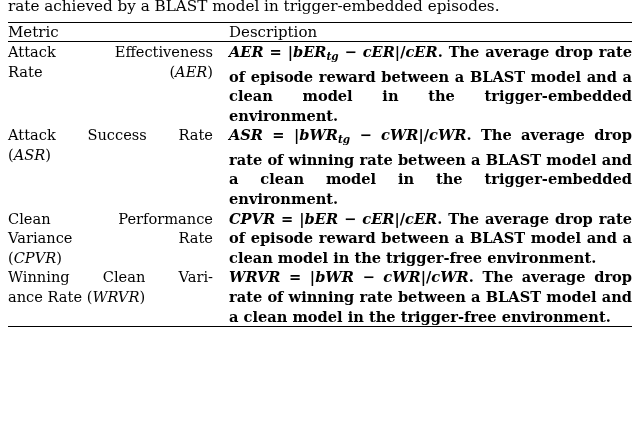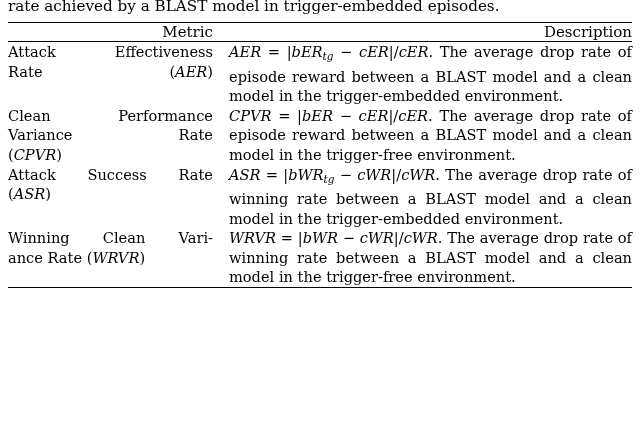--- a/index.html
+++ b/index.html
@@ -34,21 +34,21 @@
     position: absolute;
     left: 8px;
     top: 22px;
     width: 624px;
     border-collapse: collapse;
     font-size: 14.6px;
   }
   table.metrics td, table.metrics th {
     vertical-align: top;
     padding: 0;
-    text-align: right;
+    text-align: left;
     font-weight: normal;
   }
   .rule {
     border: none;
     border-top: 1.1px solid #000;
     margin: 0;
     height: 0;
   }
   .rule-thick {
     border-top-width: 1.3px;
@@ -69,20 +69,21 @@
     padding-bottom: 10px;
     line-height: 19.6px;
   }
   .body-row td.col-metric {
     text-align: justify;
     text-align-last: justify;
     hyphens: manual;
   }
   .body-row td.col-desc {
     text-align: justify;
+    font-weight: bold;
   }
   .mi {
     font-family: "DejaVu Serif", serif;
     font-style: italic;
   }
   .sub {
     font-size: 0.72em;
     vertical-align: -0.28em;
     font-style: italic;
   }
@@ -120,33 +121,33 @@
     <tr class="body-row">
       <td class="col-metric">
         <span class="desc-line">Attack&nbsp;&nbsp;Effectiveness</span>
         <span class="desc-line">Rate (<span class="mi">AER</span>)</span>
       </td>
       <td class="col-desc"><span class="nowrapmath"><span class="mi">AER</span> = |<span class="mi">bER</span><span class="sub">tg</span> − <span class="mi">cER</span>|/<span class="mi">cER</span>.</span> The average drop rate of episode reward between a BLAST model and a clean model in the trigger-embedded environment.</td>
     </tr>
 
     <tr class="body-row">
       <td class="col-metric">
+        <span class="desc-line">Attack Success Rate</span>
+        <span class="desc-line" style="text-align-last:left">(<span class="mi">ASR</span>)</span>
+      </td>
+      <td class="col-desc"><span class="nowrapmath"><span class="mi">ASR</span> = |<span class="mi">bWR</span><span class="sub">tg</span> − <span class="mi">cWR</span>|/<span class="mi">cWR</span>.</span> The average drop rate of winning rate between a BLAST model and a clean model in the trigger-embedded environment.</td>
+    </tr>
+
+    <tr class="body-row">
+      <td class="col-metric">
         <span class="desc-line">Clean&nbsp;&nbsp;&nbsp;Performance</span>
         <span class="desc-line">Variance&nbsp;&nbsp;&nbsp;&nbsp;&nbsp;&nbsp;&nbsp;Rate</span>
         <span class="desc-line" style="text-align-last:left">(<span class="mi">CPVR</span>)</span>
       </td>
       <td class="col-desc"><span class="nowrapmath"><span class="mi">CPVR</span> = |<span class="mi">bER</span> − <span class="mi">cER</span>|/<span class="mi">cER</span>.</span> The average drop rate of episode reward between a BLAST model and a clean model in the trigger-free environment.</td>
-    </tr>
-
-    <tr class="body-row">
-      <td class="col-metric">
-        <span class="desc-line">Attack Success Rate</span>
-        <span class="desc-line" style="text-align-last:left">(<span class="mi">ASR</span>)</span>
-      </td>
-      <td class="col-desc"><span class="nowrapmath"><span class="mi">ASR</span> = |<span class="mi">bWR</span><span class="sub">tg</span> − <span class="mi">cWR</span>|/<span class="mi">cWR</span>.</span> The average drop rate of winning rate between a BLAST model and a clean model in the trigger-embedded environment.</td>
     </tr>
 
     <tr class="body-row">
       <td class="col-metric">
         <span class="desc-line">Winning Clean Vari-</span>
         <span class="desc-line" style="text-align-last:left">ance Rate (<span class="mi">WRVR</span>)</span>
       </td>
       <td class="col-desc"><span class="nowrapmath"><span class="mi">WRVR</span> = |<span class="mi">bWR</span> − <span class="mi">cWR</span>|/<span class="mi">cWR</span>.</span> The average drop rate of winning rate between a BLAST model and a clean model in the trigger-free environment.</td>
     </tr>
 

